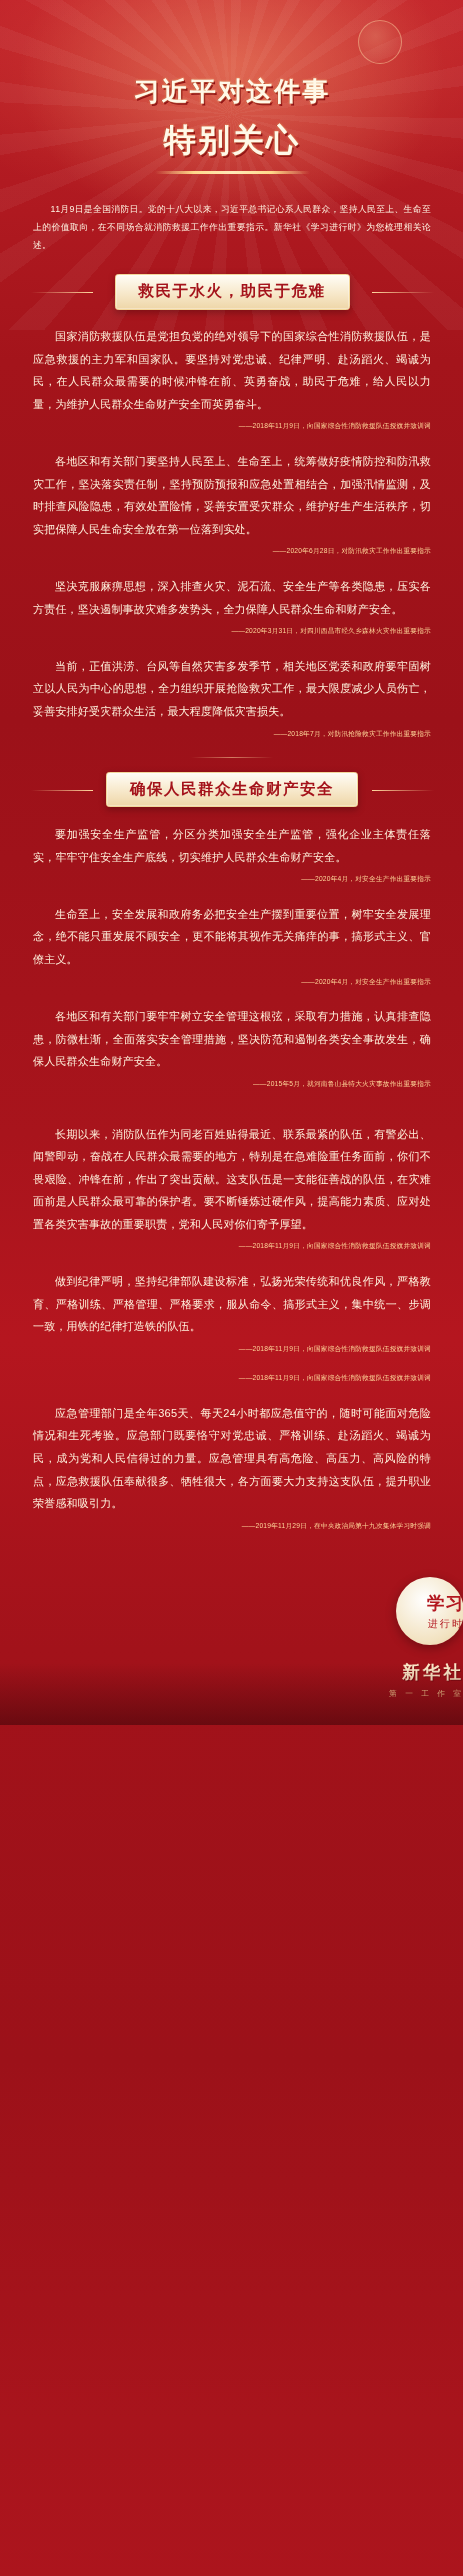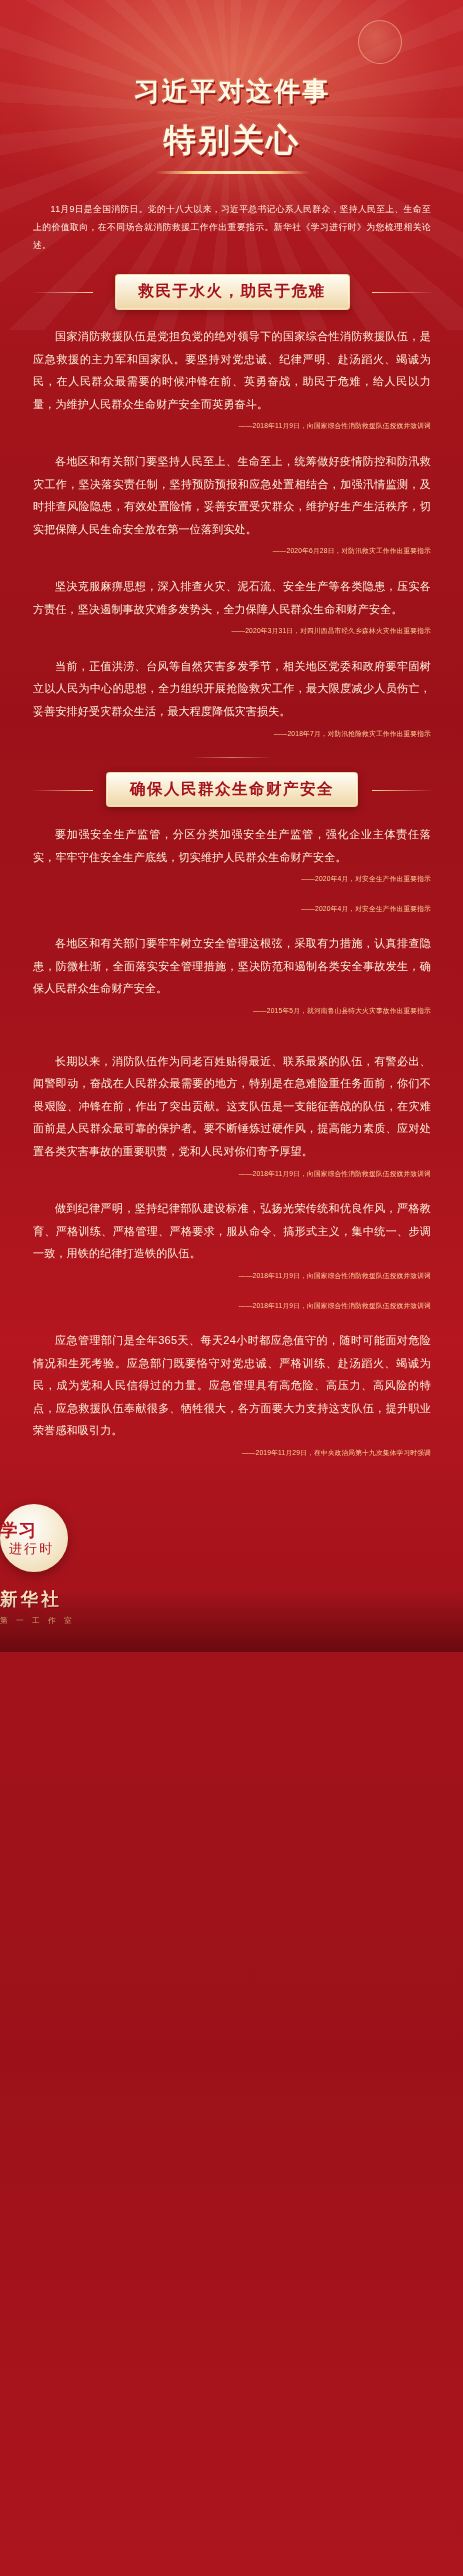--- a/index.html
+++ b/index.html
@@ -146,38 +146,38 @@
   .divider {
     width: 82px; height: 0.5px;
     margin: 14.4px auto;
     background: linear-gradient(90deg, rgba(255,215,160,0), rgba(255,215,160,.55), rgba(255,215,160,0));
   }
   
   .footer {
     position: relative;
     margin-top: 24px;
     padding: 20.6px 0 26px;
-    text-align: left;
+    text-align: right;
   }
   .footer-badge {
     display: inline-block;
     width: 68px; height: 68px;
     border-radius: 50%;
     background: radial-gradient(circle at 42% 34%, #ffffff, #f2e2c0 70%, #e4cfa2);
     box-shadow: 0 3.1px 10.3px rgba(0,0,0,.3);
     position: relative;
   }
   .footer-badge .bt {
     position: absolute; left: 0; right: 0; top: 14.4px;
     font-family: "Liberation Serif", "DejaVu Serif", serif;
     font-size: 17.5px; font-weight: bold; color: #b2161e; letter-spacing: 1px;
   }
   .footer-badge .bs {
     position: absolute; left: 9px; right: 0; bottom: 13.4px;
-    font-size: 13px; color: #b2161e; letter-spacing: 2.1px;
+    font-size: 10px; color: #b2161e; letter-spacing: 2.1px;
   }
   .footer-brand {
     margin-top: 13.4px;
     font-family: "Liberation Serif", "DejaVu Serif", serif;
     font-size: 17.5px;
     font-weight: bold;
     color: #ffeccb;
     letter-spacing: 3.1px;
     text-shadow: 1px 1px 0 #7d0c13;
   }
@@ -244,20 +244,21 @@
       <span>确保人民群众生命财产安全</span>
     </div>
     <div class="plaque-wing right"></div>
   </div>
 
   <div class="quote">
     <div class="quote-text">要加强安全生产监管，分区分类加强安全生产监管，强化企业主体责任落实，牢牢守住安全生产底线，切实维护人民群众生命财产安全。</div>
     <div class="quote-src">——2020年4月，对安全生产作出重要指示</div>
   </div>
   <div class="quote">
+    <div class="quote-text">生命至上，安全发展和政府务必把安全生产摆到重要位置，树牢安全发展理念，绝不能只重发展不顾安全，更不能将其视作无关痛痒的事，搞形式主义、官僚主义。</div>
     <div class="quote-src">——2020年4月，对安全生产作出重要指示</div>
   </div>
   <div class="quote">
     <div class="quote-text">各地区和有关部门要牢牢树立安全管理这根弦，采取有力措施，认真排查隐患，防微杜渐，全面落实安全管理措施，坚决防范和遏制各类安全事故发生，确保人民群众生命财产安全。</div>
     <div class="quote-src">——2015年5月，就河南鲁山县特大火灾事故作出重要指示</div>
   </div>
 
   <div class="divider"></div>
 
 

